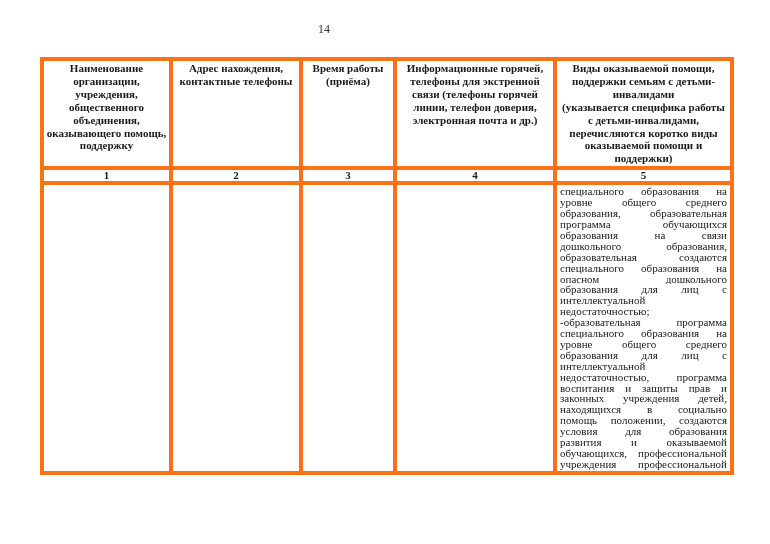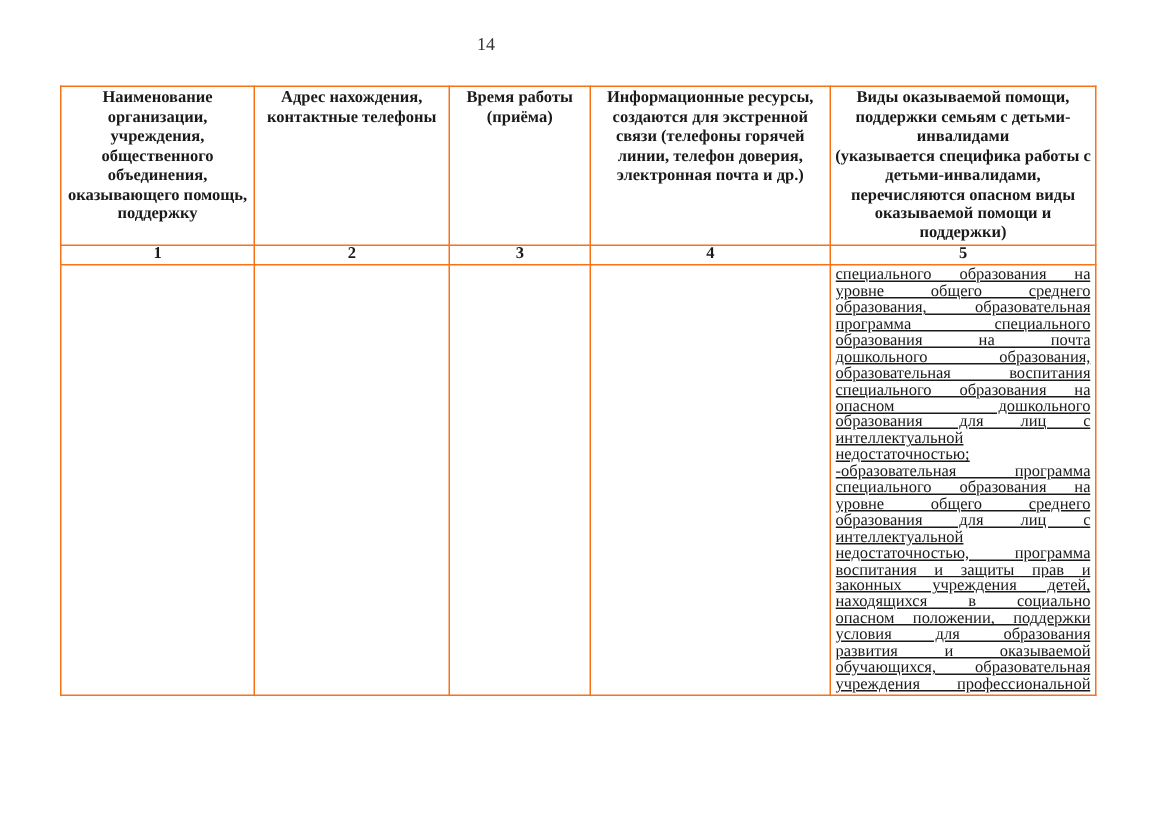--- a/index.html
+++ b/index.html
@@ -24,42 +24,41 @@
   }
   table.doc-table {
     position: absolute;
     left: 40px;
     top: 57px;
     width: 690px;
     border-collapse: collapse;
     table-layout: fixed;
   }
   .doc-table td, .doc-table th {
-    border: 1px solid #f97316;
+    border: 4px solid #f97316;
     vertical-align: top;
     font-size: 11px;
   }
   .doc-table th.hdr {
     font-weight: bold;
     text-align: center;
     line-height: 12.9px;
     padding: 1px 2px;
     white-space: pre-line;
   }
   .doc-table td.num {
     font-weight: bold;
     text-align: center;
     line-height: 11px;
     padding: 0 2px;
     height: 13px;
   }
   .doc-table td.body-cell {
     height: 284px;
     padding: 1px 3px;
-    text-decoration: underline;
   }
   .cell-text .tline {
     font-size: 11px;
     line-height: 10.9px;
     text-align: justify;
     text-align-last: justify;
     white-space: nowrap;
     overflow: hidden;
   }
 </style>
@@ -74,61 +73,61 @@
     <col style="width:130px">
     <col style="width:94px">
     <col style="width:160px">
     <col style="width:177px">
   </colgroup>
   <tbody>
     <tr>
       <th class="hdr">Наименование организации, учреждения, общественного объединения, оказывающего помощь, поддержку</th>
       <th class="hdr">Адрес нахождения, контактные телефоны</th>
       <th class="hdr">Время работы (приёма)</th>
-      <th class="hdr">Информационные ресурсы, создаются для экстренной связи (телефоны горячей линии, телефон доверия, электронная почта и др.)</th>
+      <th class="hdr">Информационные горячей, телефоны для экстренной связи (телефоны горячей линии, телефон доверия, электронная почта и др.)</th>
       <th class="hdr">Виды оказываемой помощи, поддержки семьям с детьми-инвалидами
-(указывается специфика работы с детьми-инвалидами, перечисляются опасном виды оказываемой помощи и поддержки)</th>
+(указывается специфика работы с детьми-инвалидами, перечисляются коротко виды оказываемой помощи и поддержки)</th>
     </tr>
     <tr>
       <td class="num">1</td>
       <td class="num">2</td>
       <td class="num">3</td>
       <td class="num">4</td>
       <td class="num">5</td>
     </tr>
     <tr>
       <td class="body-cell"></td>
       <td class="body-cell"></td>
       <td class="body-cell"></td>
       <td class="body-cell"></td>
       <td class="body-cell">
         <div class="cell-text">
             <div class="tline">специального образования на</div>
             <div class="tline">уровне общего среднего</div>
             <div class="tline">образования, образовательная</div>
-            <div class="tline">программа специального</div>
-            <div class="tline">образования на почта</div>
+            <div class="tline">программа обучающихся</div>
+            <div class="tline">образования на связи</div>
             <div class="tline">дошкольного образования,</div>
-            <div class="tline">образовательная воспитания</div>
+            <div class="tline">образовательная создаются</div>
             <div class="tline">специального образования на</div>
             <div class="tline">опасном дошкольного</div>
             <div class="tline">образования для лиц с</div>
             <div class="tline">интеллектуальной</div>
             <div class="tline">недостаточностью;</div>
             <div class="tline">-образовательная программа</div>
             <div class="tline">специального образования на</div>
             <div class="tline">уровне общего среднего</div>
             <div class="tline">образования для лиц с</div>
             <div class="tline">интеллектуальной</div>
             <div class="tline">недостаточностью, программа</div>
             <div class="tline">воспитания и защиты прав и</div>
             <div class="tline">законных учреждения детей,</div>
             <div class="tline">находящихся в социально</div>
-            <div class="tline">опасном положении, поддержки</div>
+            <div class="tline">помощь положении, создаются</div>
             <div class="tline">условия для образования</div>
             <div class="tline">развития и оказываемой</div>
-            <div class="tline">обучающихся, образовательная</div>
+            <div class="tline">обучающихся, профессиональной</div>
             <div class="tline">учреждения профессиональной</div>
           </div>
       </td>
     </tr>
   </tbody>
 </table>
 
 </body></html>

